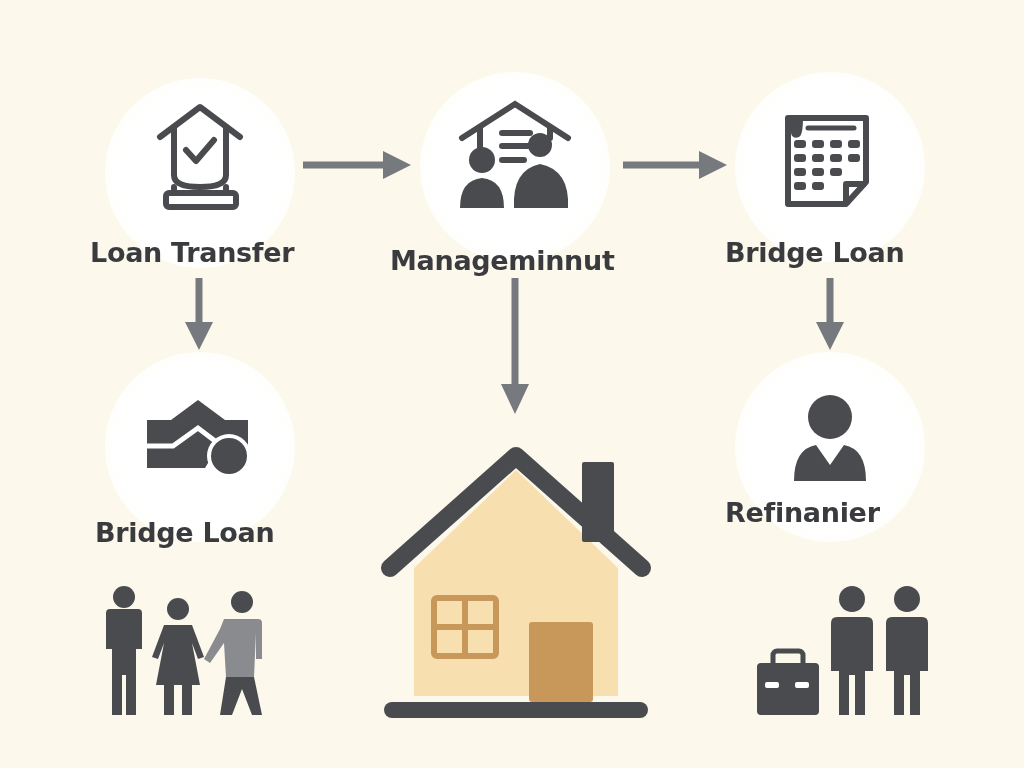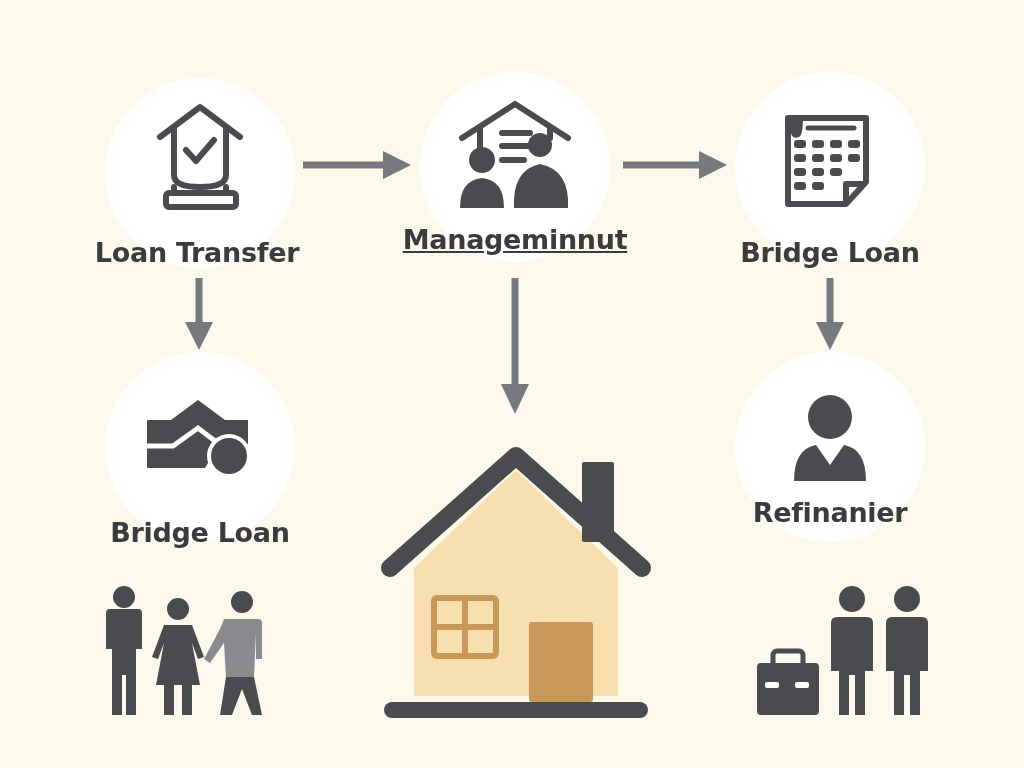--- a/index.html
+++ b/index.html
@@ -12,21 +12,21 @@
   .node-circle {
     position: absolute;
     border-radius: 50%;
     background: radial-gradient(circle, #ffffff 60%, #fefdf8 80%, rgba(252,248,236,0) 100%);
   }
   .label {
     position: absolute;
     font-weight: bold;
     font-size: 27px;
     color: #3a3b3e;
-    text-align: center;
+    text-align: left;
     white-space: nowrap;
     letter-spacing: -0.3px;
   }
   svg { position: absolute; overflow: visible; }
 </style>
 </head>
 <body>
 
 <div class="node-circle" style="left:105px;top:78px;width:190px;height:190px;"></div>
 <div class="node-circle" style="left:420px;top:72px;width:190px;height:190px;"></div>
@@ -94,21 +94,21 @@
 </svg>
 
 <svg style="left:792px;top:395px;" width="76" height="90" viewBox="0 0 76 90">
   <g fill="#4a4b4f">
     <circle cx="38" cy="22" r="22"></circle>
     <path d="M2,86 Q2,54 24,50 L38,70 L52,50 Q74,54 74,86 Z"></path>
   </g>
 </svg>
 
 <div class="label" style="left:90px;top:237px;width:214px;">Loan Transfer</div>
-<div class="label" style="left:390px;top:224px;width:250px;text-decoration:underline;">Manageminnut</div>
+<div class="label" style="left:390px;top:245px;width:250px;">Manageminnut</div>
 <div class="label" style="left:725px;top:237px;width:210px;">Bridge Loan</div>
 <div class="label" style="left:95px;top:517px;width:210px;">Bridge Loan</div>
 <div class="label" style="left:725px;top:497px;width:210px;">Refinanier</div>
 
 <svg style="left:303px;top:150px;" width="110" height="30" viewBox="0 0 110 30">
   <line x1="0" y1="15" x2="84" y2="15" stroke="#76797d" stroke-width="7"></line>
   <polygon points="80,1 108,15 80,29" fill="#76797d"></polygon>
 </svg>
 <svg style="left:623px;top:150px;" width="106" height="30" viewBox="0 0 106 30">
   <line x1="0" y1="15" x2="80" y2="15" stroke="#76797d" stroke-width="7"></line>

